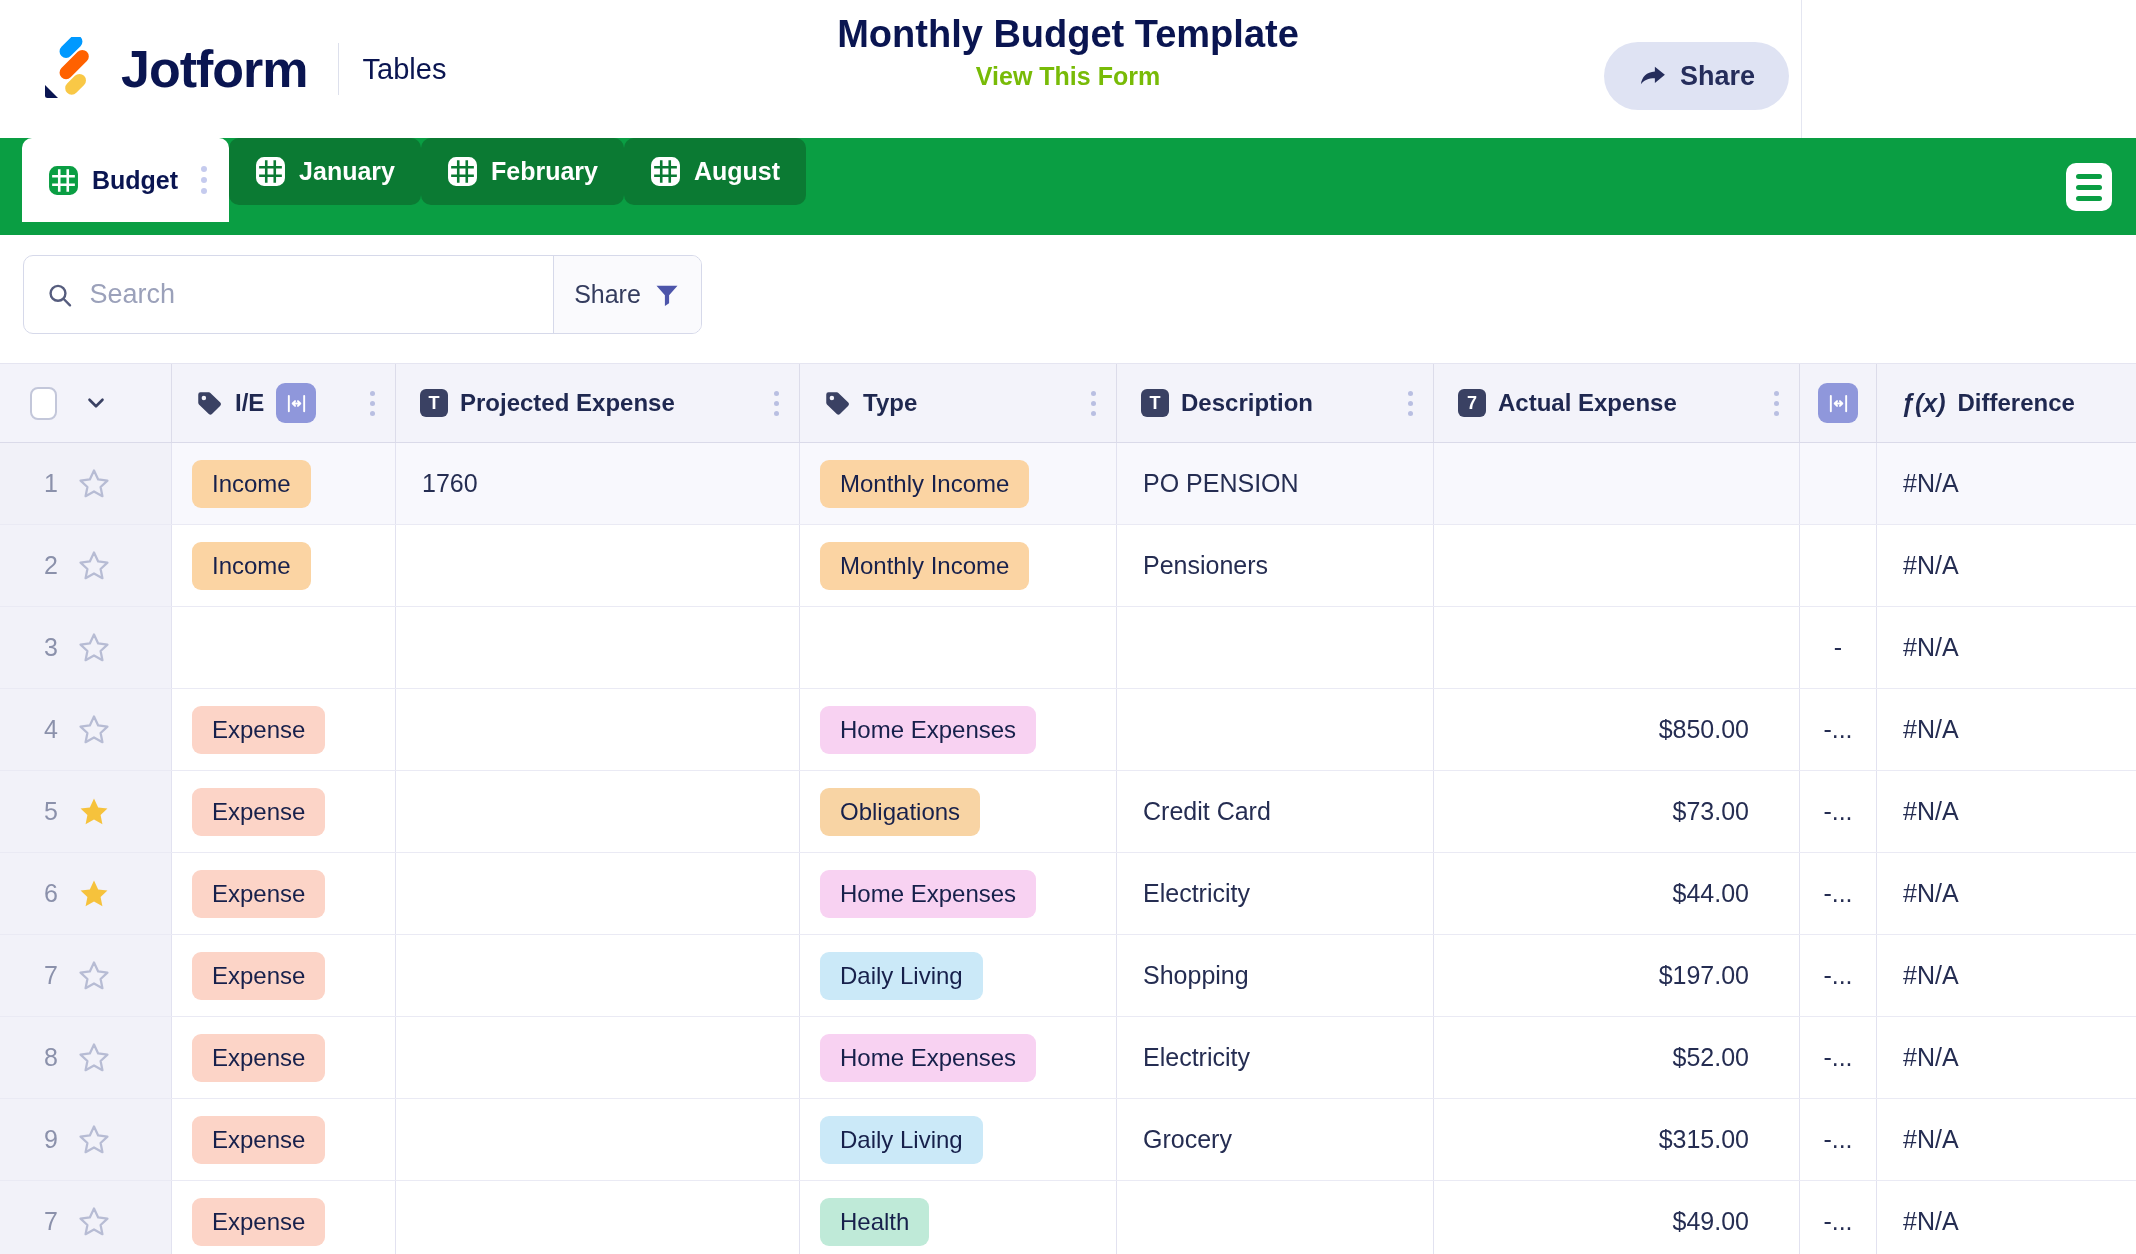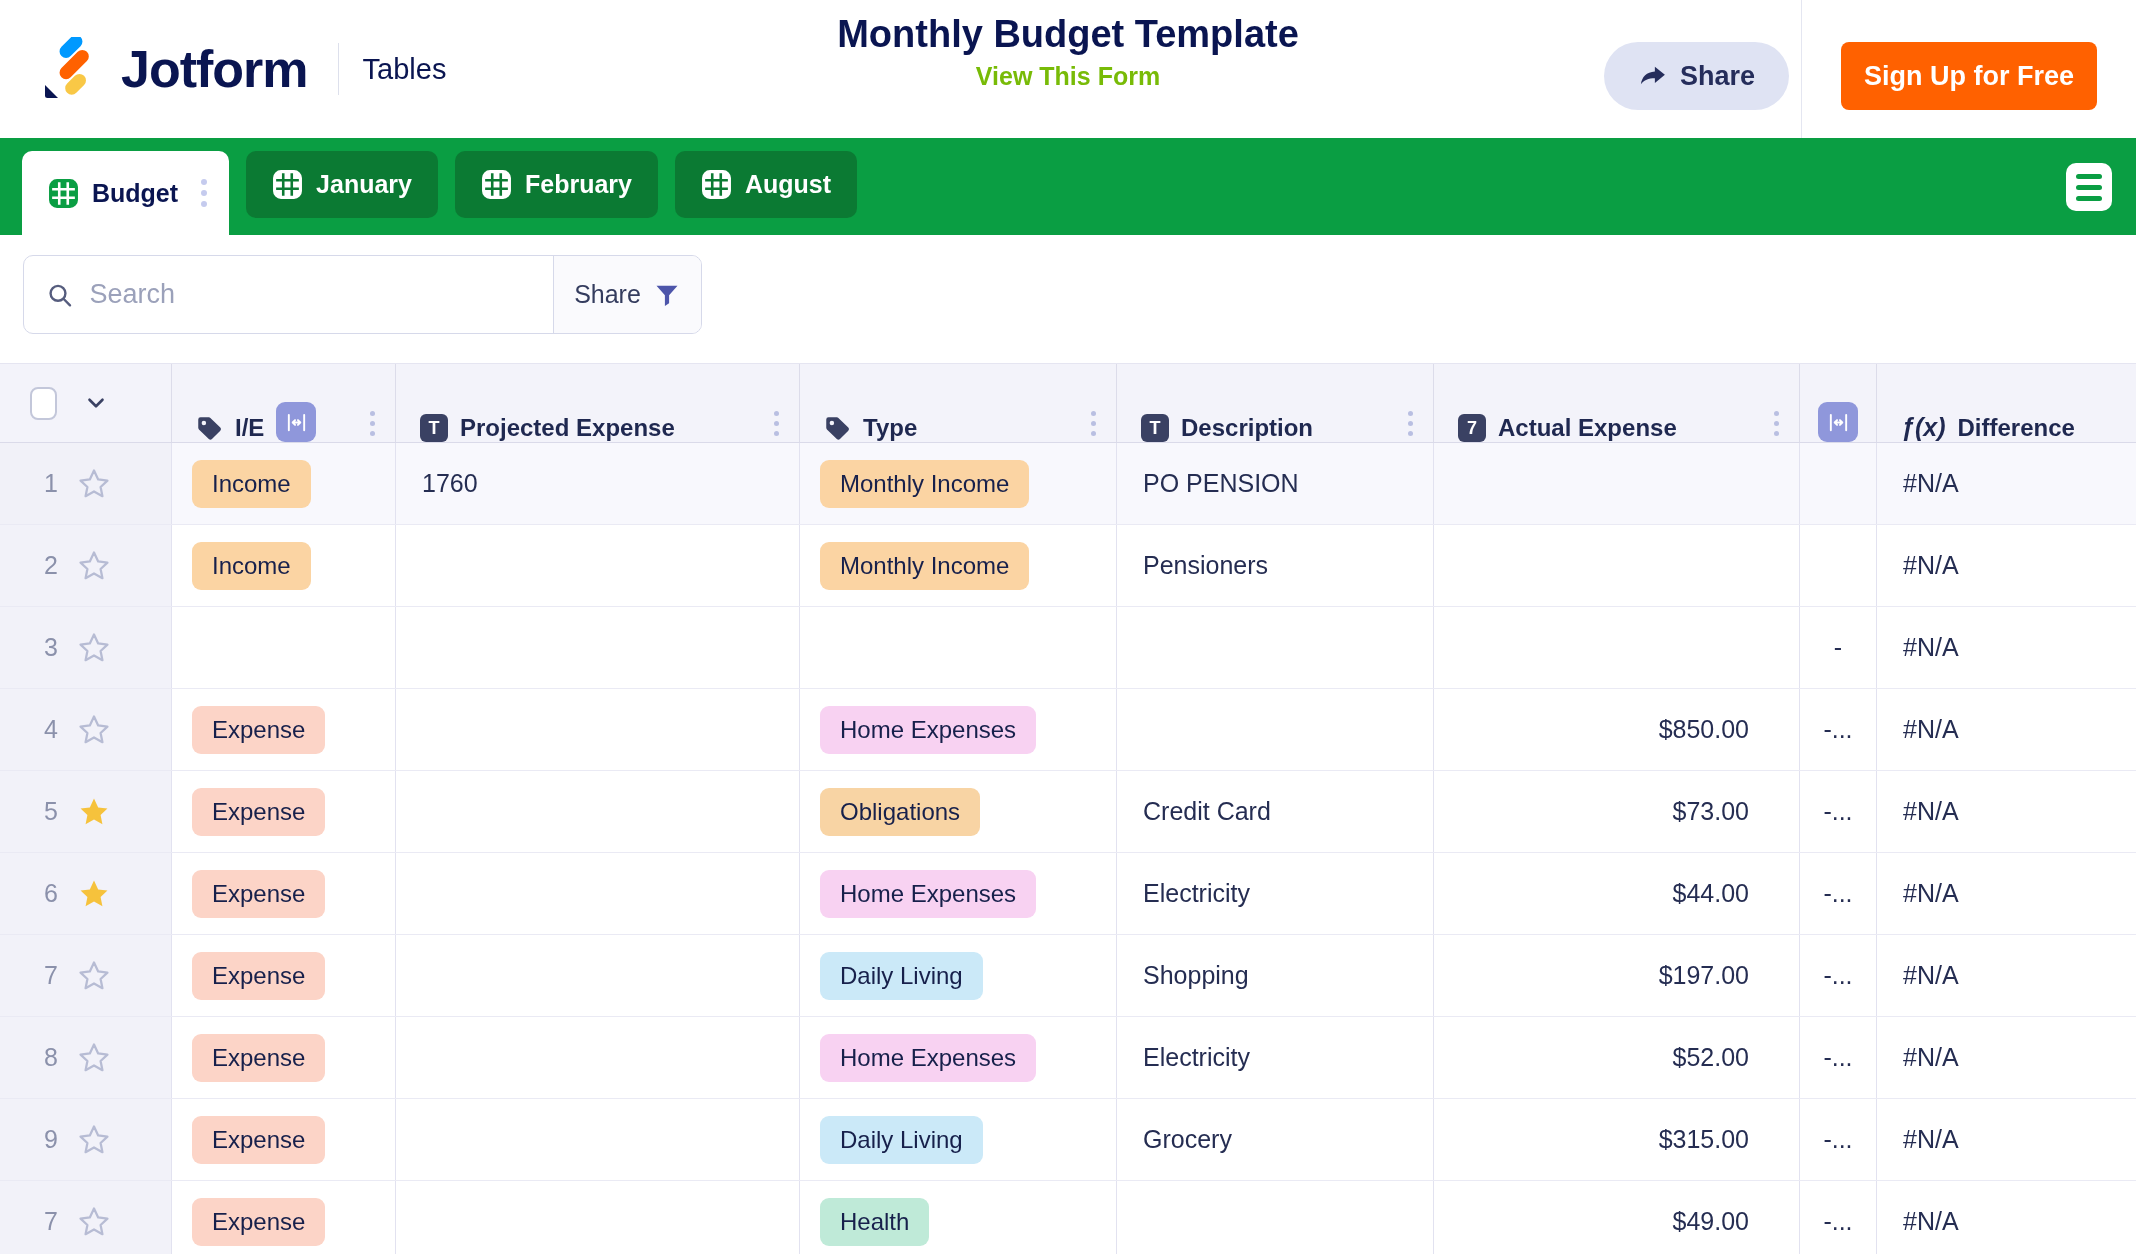--- a/index.html
+++ b/index.html
@@ -20,21 +20,21 @@
   .share-btn { position:absolute; left:1604px; top:42px; height:68px; padding:0 34px; border-radius:999px;
     background:#DFE3F3; display:flex; align-items:center; gap:12px; cursor:pointer; border:none; }
   .share-btn span { font-size:27px; font-weight:bold; color:#252D5B; }
   .header-divider { position:absolute; left:1801px; top:0; width:1px; height:138px; background:#E4E6F1; }
   .signup-btn { position:absolute; left:1841px; top:42px; width:256px; height:68px; background:#FF6100;
     border:none; border-radius:8px; color:#fff; font-size:27px; font-weight:bold; cursor:pointer;
     font-family:"Liberation Sans", sans-serif; }
 
   
   .sheet-bar { position:relative; height:97px; background:#0A9E43; display:flex; align-items:flex-start; }
-  .tabs-wrap { display:flex; gap:17px; padding-left:22px; margin-top:13px; }
+  .tabs-wrap { display:flex; gap:0; padding-left:22px; }
   .tab { display:flex; align-items:center; gap:13px; padding:0 26px; height:67px; border-radius:10px;
     background:#0B7A33; cursor:pointer; }
   .tab .tab-label { font-size:25px; font-weight:bold; color:#fff; white-space:nowrap; }
   .tab.active { background:#fff; height:84px; border-radius:10px 10px 0 0; padding-right:16px; }
   .tab.active .tab-label { color:#0A1551; }
   .tab-kebab { display:flex; flex-direction:column; gap:5px; padding:8px 6px 8px 10px; cursor:pointer; }
   .tab-kebab i { width:6px; height:6px; border-radius:50%; background:#C5CBEE; }
   .sheet-menu-btn { position:absolute; right:24px; top:25px; width:46px; height:48px; background:#fff;
     border:none; border-radius:10px; display:flex; flex-direction:column; justify-content:center;
     align-items:center; gap:6px; cursor:pointer; }
@@ -48,21 +48,21 @@
   .search-zone input { border:none; outline:none; font-size:27px; color:#2B3356; width:100%;
     font-family:"Liberation Sans", sans-serif; }
   .search-zone input::placeholder { color:#9BA1BA; }
   .filter-zone { width:148px; border-left:1px solid #D6D9EA; background:#FAFAFD; display:flex;
     align-items:center; justify-content:center; gap:12px; cursor:pointer; }
   .filter-zone span { font-size:25px; color:#343C5E; }
 
   
   .grid { display:grid; grid-template-columns:172px 224px 404px 317px 317px 366px 77px 259px; }
   .thead { height:80px; background:#F3F3FA; border-top:1px solid #E5E5F1; border-bottom:1px solid #DADAE9; }
-  .th { display:flex; align-items:flex-end; gap:12px; padding:0 14px 0 24px; border-right:1px solid #DCDCEA;
+  .th { display:flex; align-items:center; gap:12px; padding:0 14px 0 24px; border-right:1px solid #DCDCEA;
     cursor:pointer; overflow:hidden; }
   .th:last-child { border-right:none; }
   .th .col-label { font-size:24px; font-weight:bold; color:#1F2850; white-space:nowrap; }
   .th.center { justify-content:center; padding:0; }
   .typebox { width:28px; height:28px; border-radius:6px; background:#3A4163; color:#fff; font-size:18px;
     font-weight:bold; display:inline-flex; align-items:center; justify-content:center; flex:none; }
   .resize-badge { width:40px; height:40px; border-radius:9px; background:#8F97DB; display:inline-flex;
     align-items:center; justify-content:center; flex:none; cursor:pointer; }
   .kebab { display:flex; flex-direction:column; gap:5px; margin-left:auto; padding:6px; cursor:pointer; }
   .kebab i { width:5px; height:5px; border-radius:50%; background:#B9BFE2; }
@@ -109,21 +109,20 @@
     <div class="view-form-link">View This Form</div>
   </div>
 
   <button class="share-btn">
     <svg width="30" height="30" viewBox="0 0 24 24" fill="#252D5B">
       <path d="M13.5 4.5l8 6.5-8 6.5v-3.7c-5.3 0-8.6 1.5-11.2 4.7.9-5.8 4.5-9.6 11.2-10.1V4.5z"></path>
     </svg>
     <span>Share</span>
   </button>
   <div class="header-divider"></div>
-  <button class="signup-btn">Sign Up for Free</button>
 </div>
 
 <div class="sheet-bar">
   <div class="tabs-wrap">
       <div class="tab active">
         <svg width="31" height="31" viewBox="0 0 24 24">
   <rect x="2" y="2" width="20" height="20" rx="5" fill="#0A9E43"></rect>
   <path d="M8.7 2v20M15.3 2v20M2 8.7h20M2 15.3h20" stroke="#FFFFFF" stroke-width="2"></path>
   <rect x="2" y="2" width="20" height="20" rx="5" fill="none" stroke="#0A9E43" stroke-width="2.4"></rect>
         </svg>

